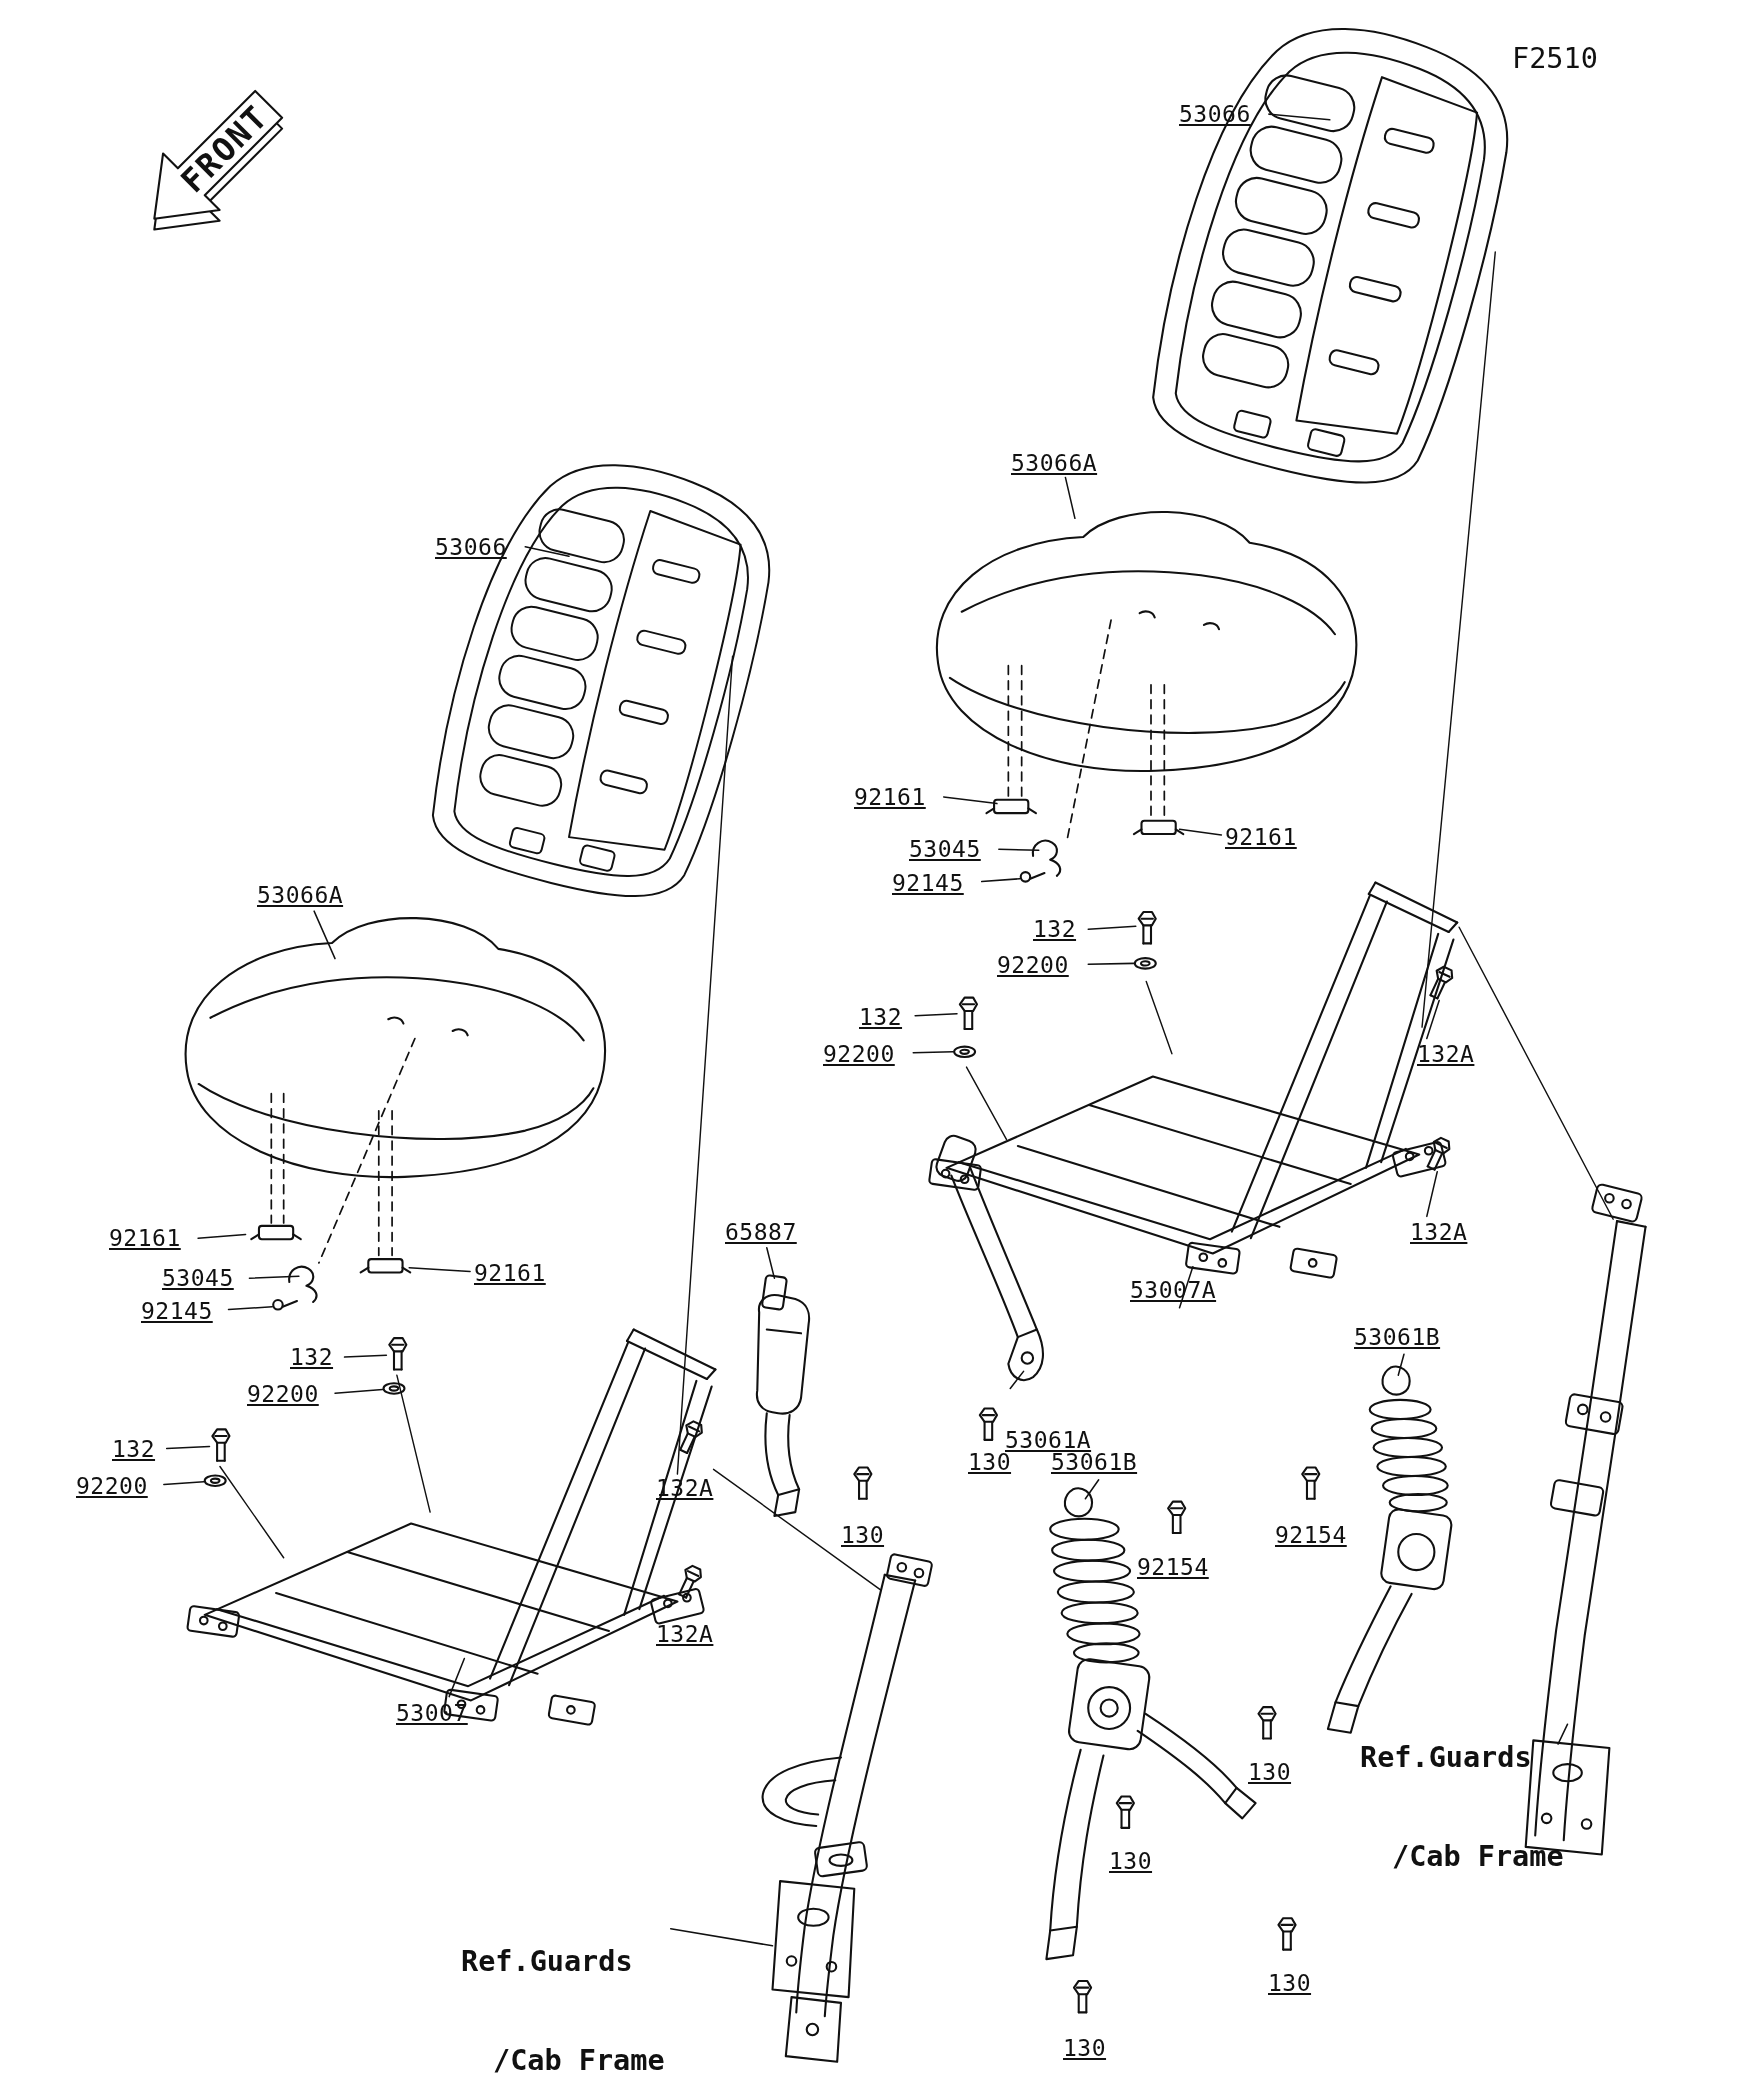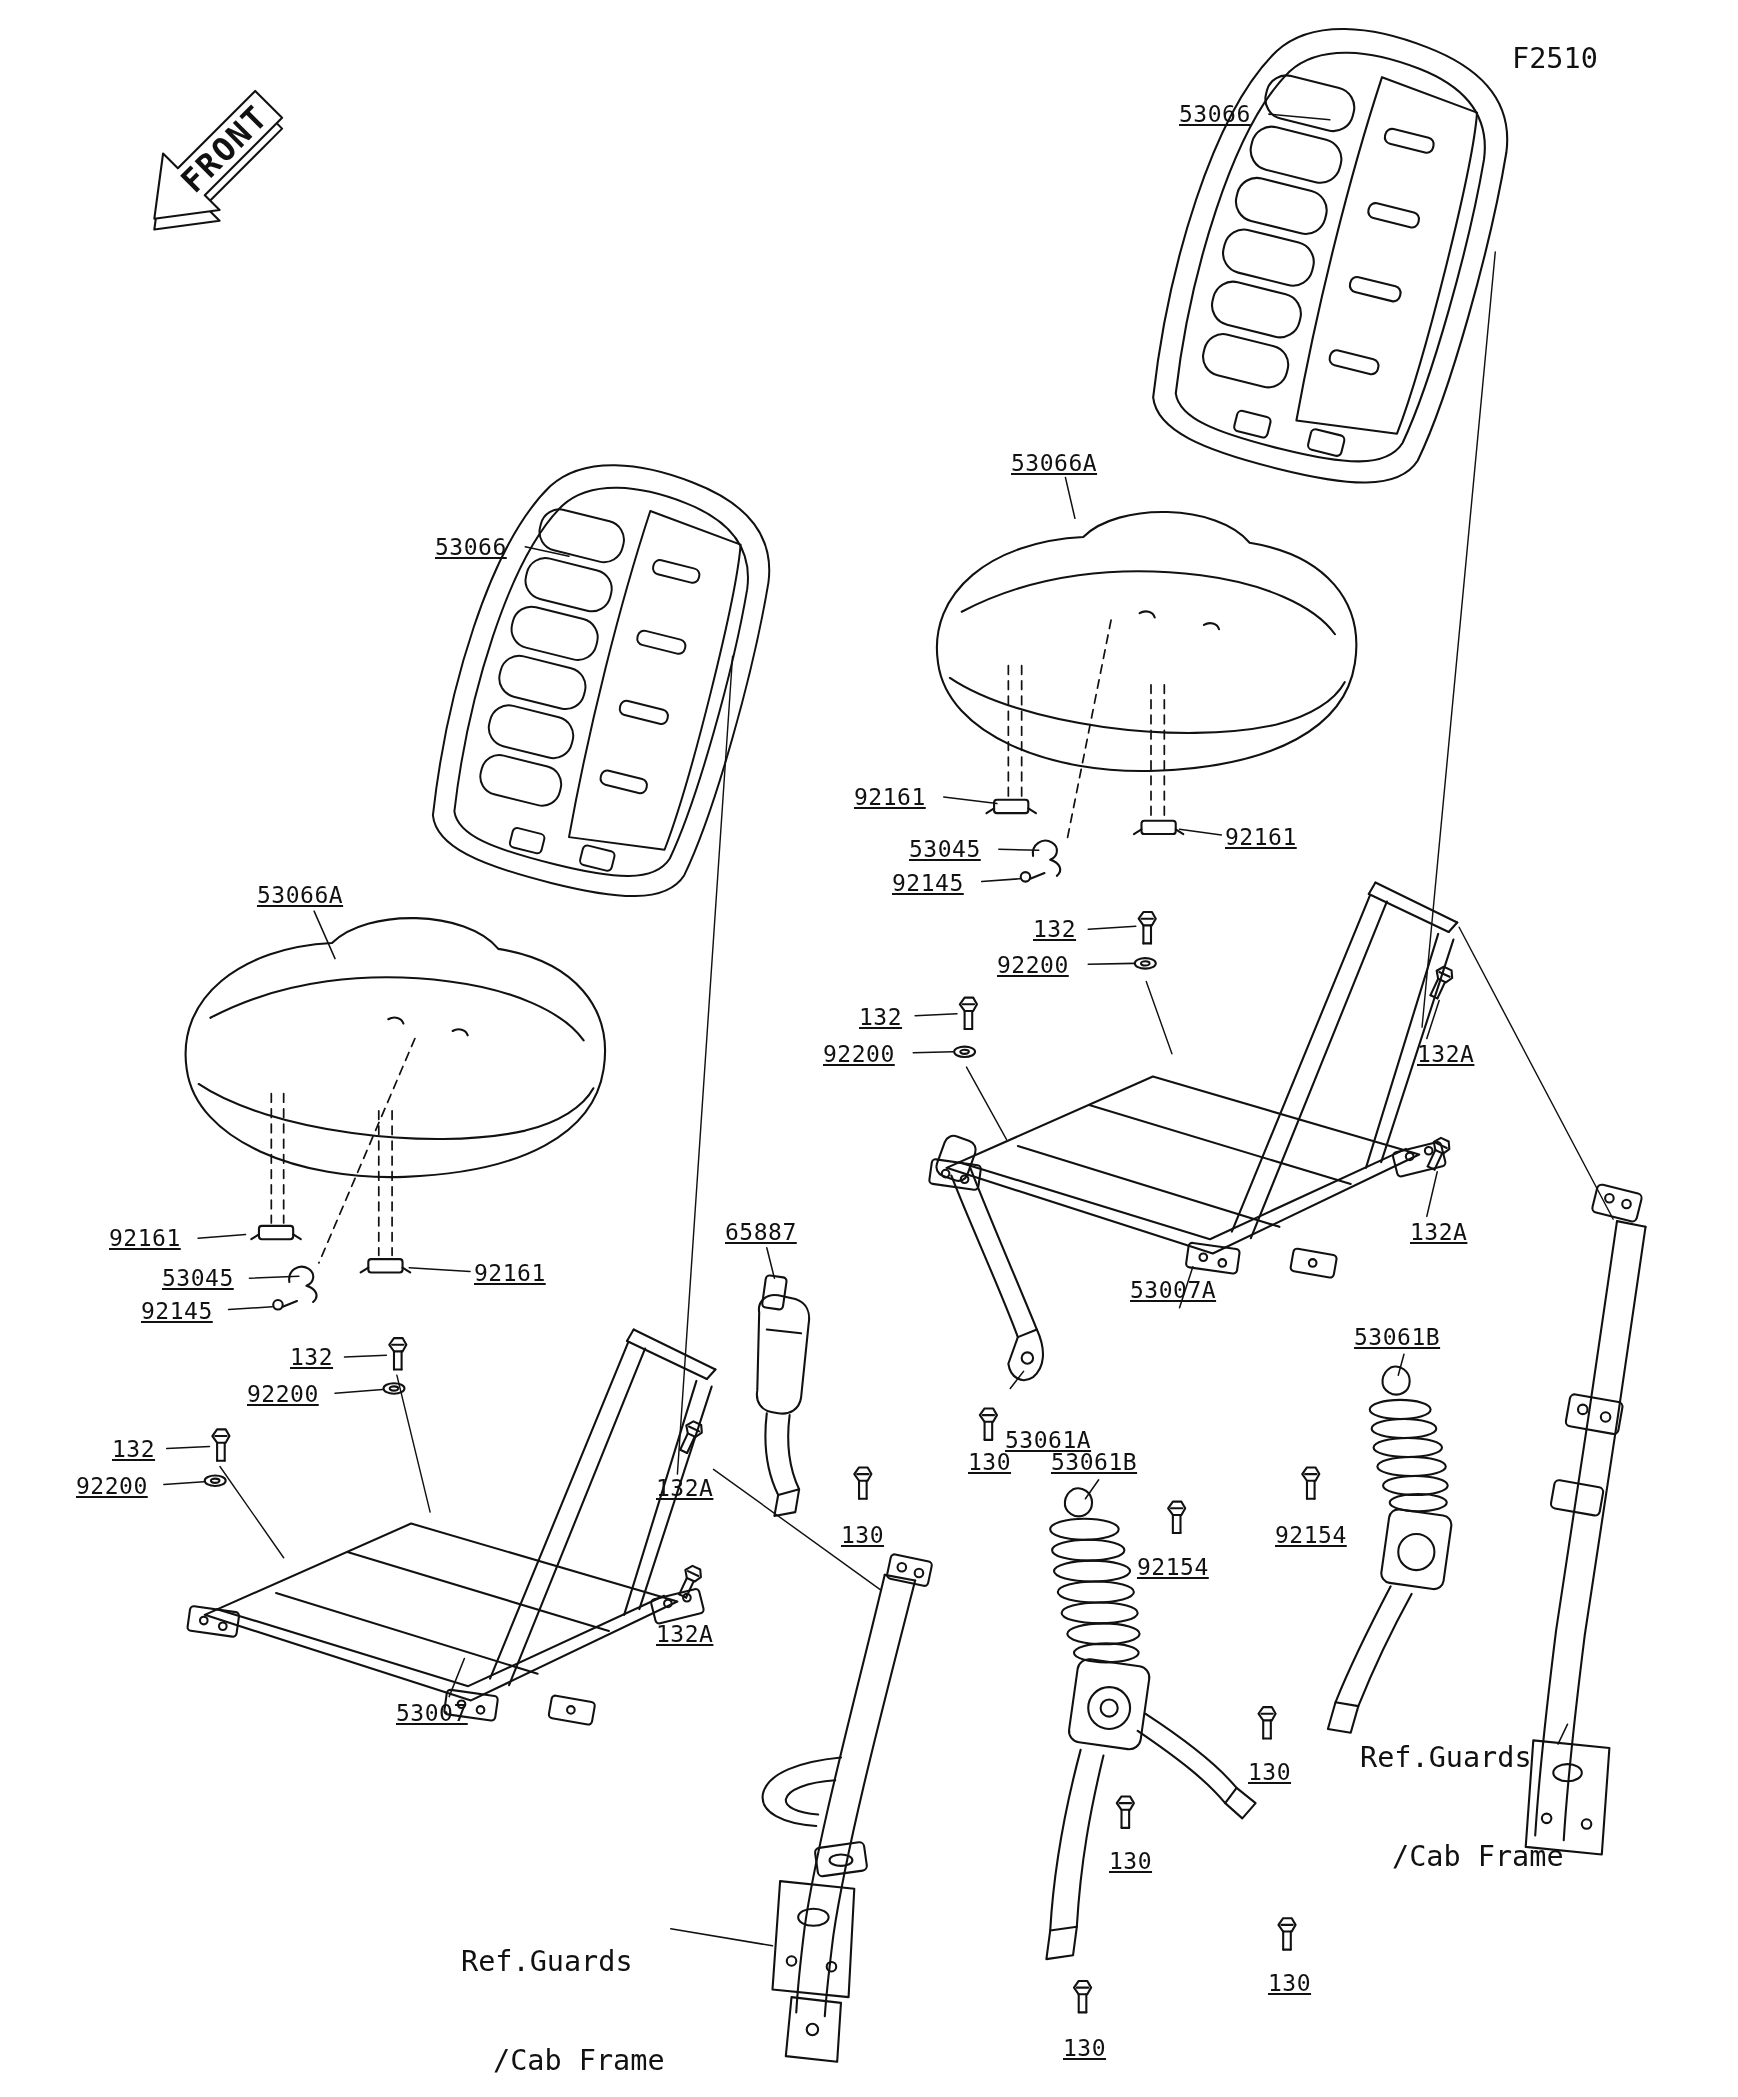--- a/index.html
+++ b/index.html
@@ -19,20 +19,21 @@
     line-height:36px;
     letter-spacing:0.5px;
     white-space:pre;
     text-decoration:underline;
   }
   .ref{
     position:absolute;
     font-size:28.5px;
     line-height:33px;
     white-space:pre;
+    font-weight:bold;
   }
   .ref .l2{padding-left:32px;}
   .figcode{
     position:absolute;
     font-size:28.5px;
     line-height:36px;
     white-space:pre;
     text-align:center;
   }
 </style>

